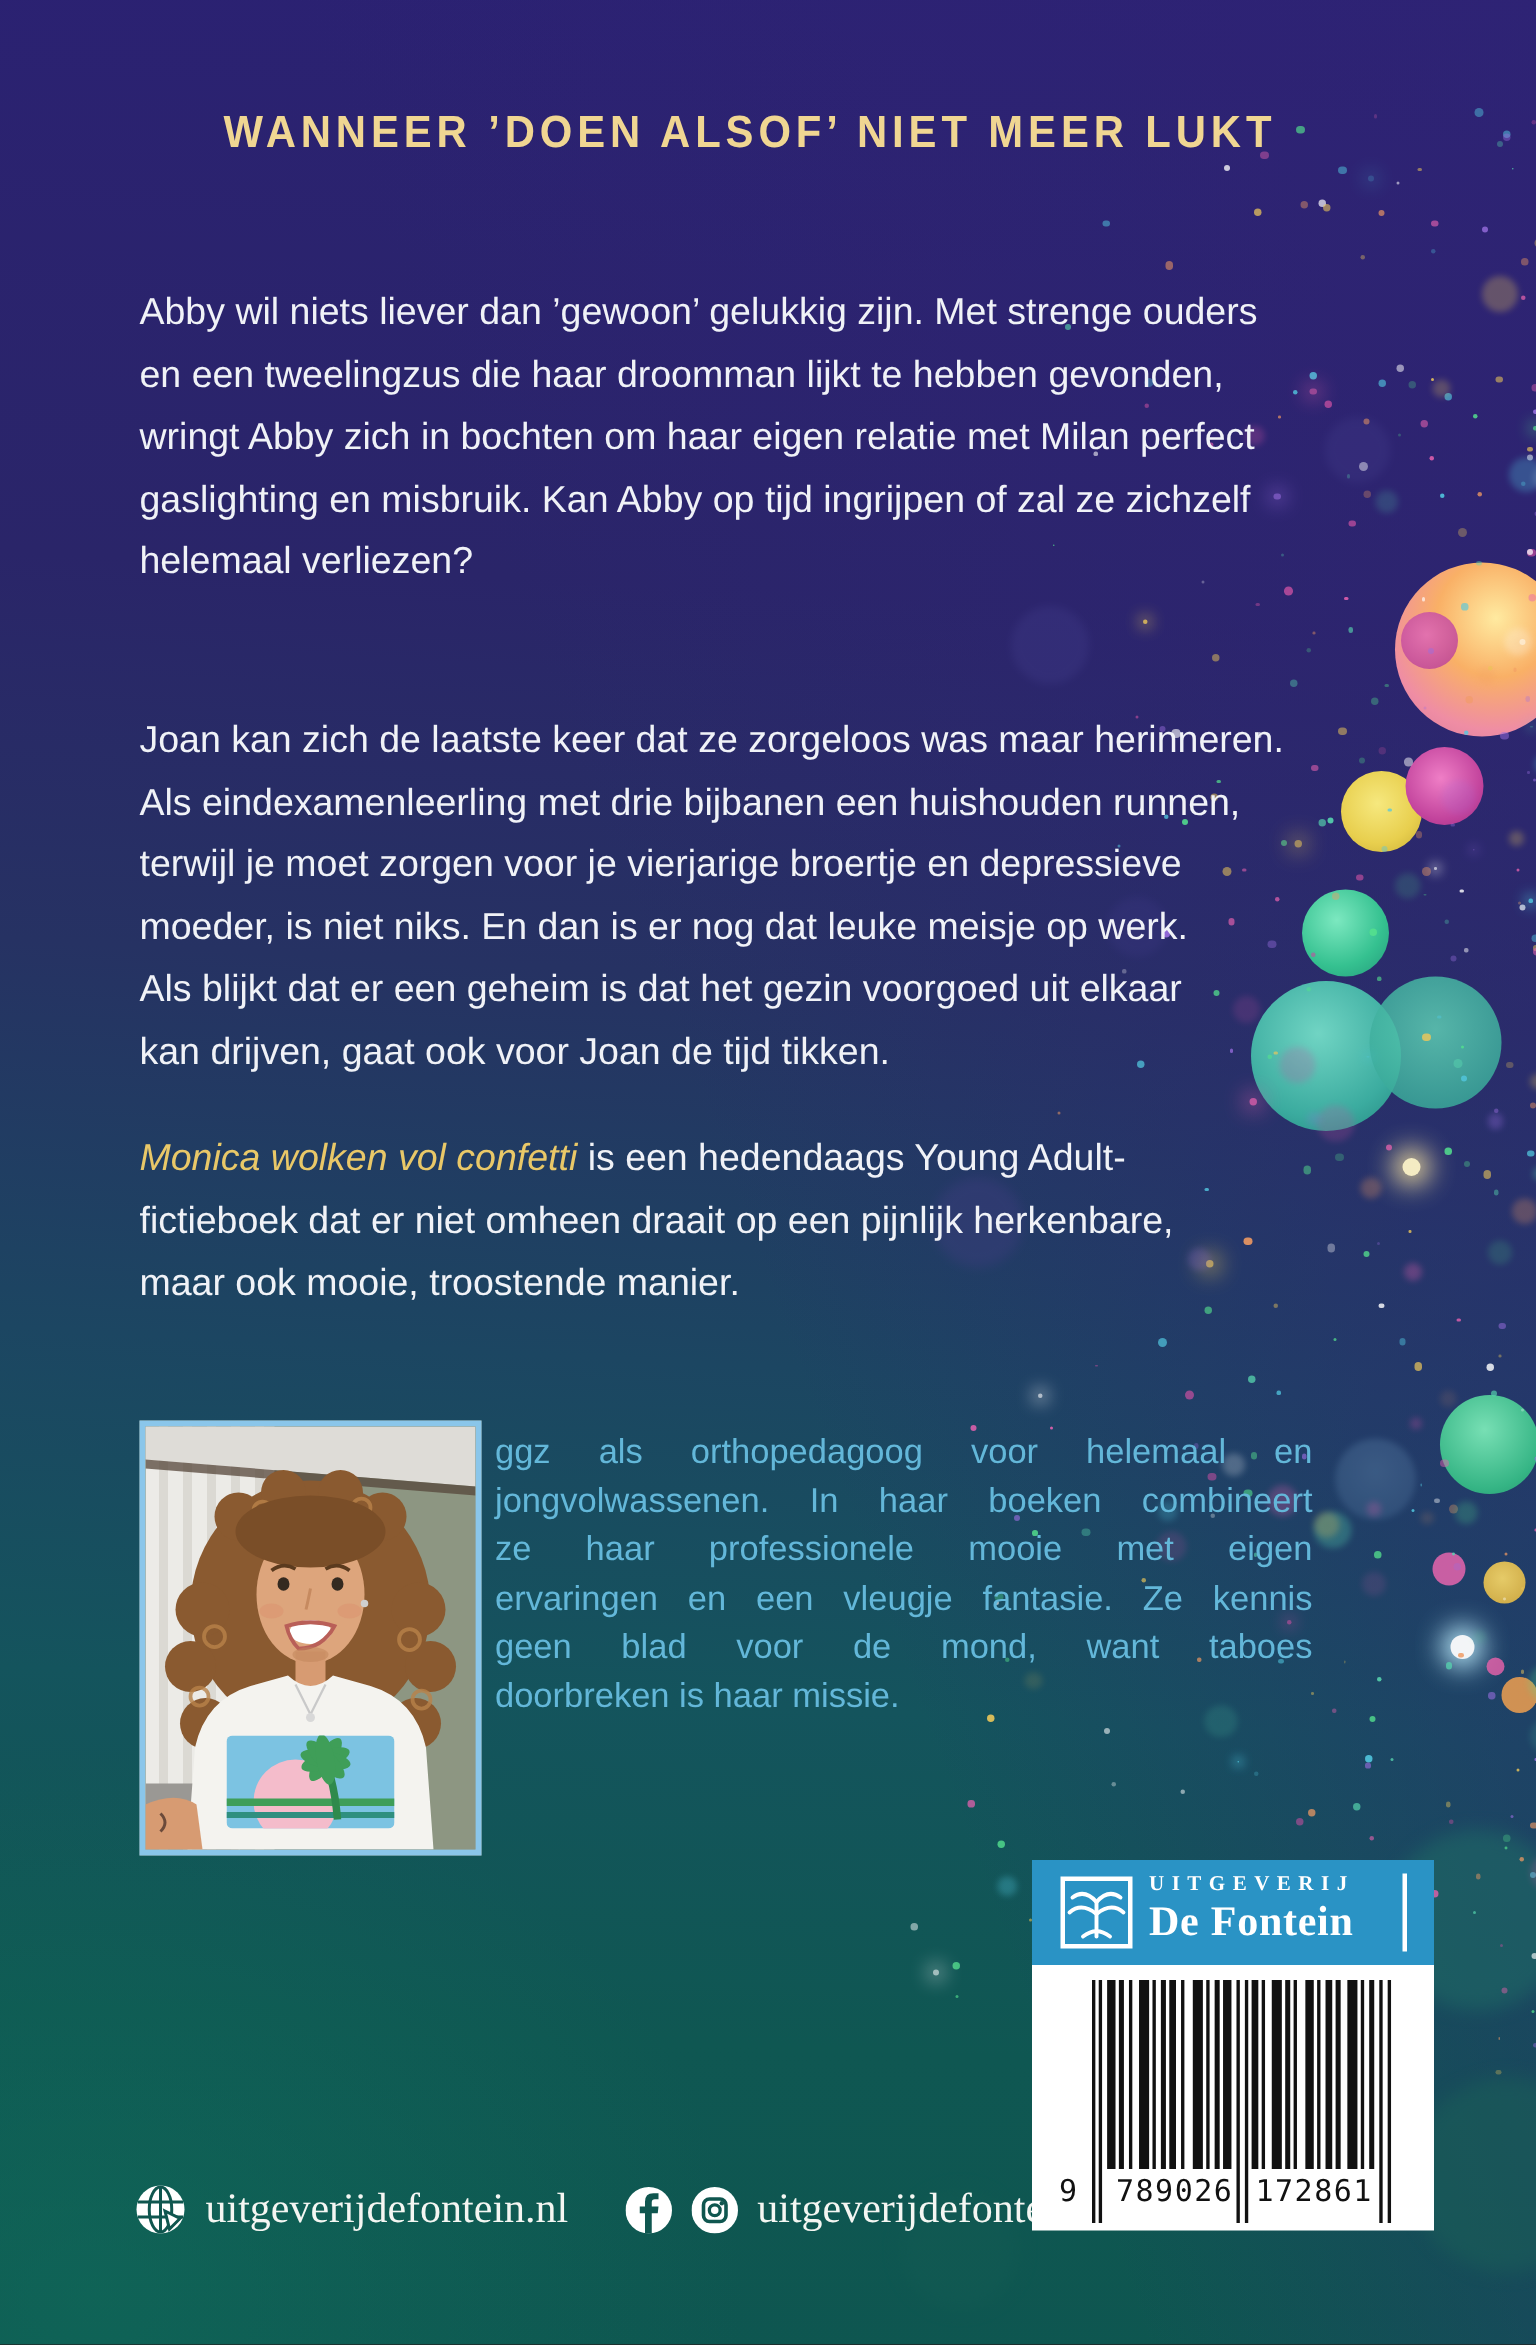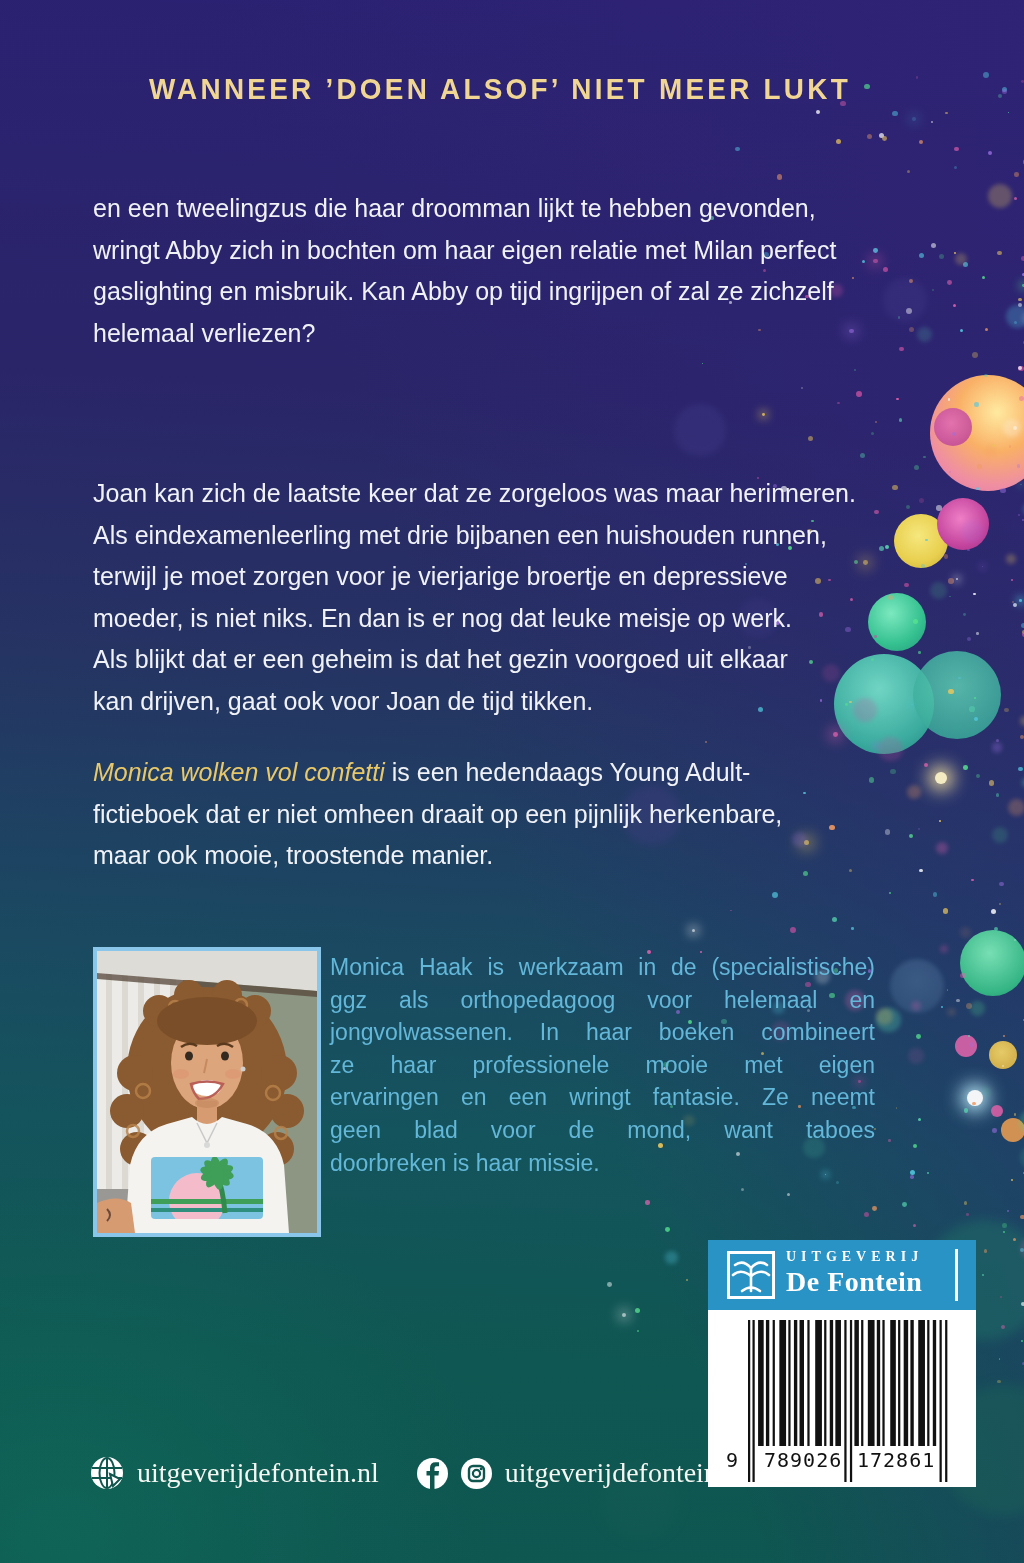--- a/index.html
+++ b/index.html
@@ -31,21 +31,21 @@
   .booktitle{font-style:italic;color:#e9c868;}
 
   .photo-frame{
     position:absolute;left:93px;top:947px;width:220px;height:282px;
     border:4px solid #8ac6ea;background:#8d9682;
   }
   .bio{position:absolute;left:330px;top:951px;width:545px;color:#63b7d9;font-size:23px;line-height:32.6px;}
   .bio-line{text-align:justify;text-align-last:justify;}
   .bio-line.last{text-align-last:left;}
 
-  .pubbox{position:absolute;left:708px;top:1240px;width:268px;height:247px;background:#fff;z-index:3;}
+  .pubbox{position:absolute;left:688px;top:1240px;width:268px;height:247px;background:#fff;z-index:3;}
   .pubband{position:absolute;left:0;top:0;width:268px;height:70px;background:#2a93c5;}
   .publogo{position:absolute;left:18px;top:10px;}
   .pubtext{position:absolute;left:78px;top:9px;color:#fff;font-family:"Liberation Serif", serif;}
   .pubtop{font-size:14px;font-weight:700;letter-spacing:5px;}
   .pubbottom{font-size:28px;font-weight:700;margin-top:1px;letter-spacing:.5px;}
   .pubbar{position:absolute;left:247px;top:9px;width:3px;height:52px;background:#fff;}
   #barcode-bars{position:absolute;left:40px;top:80px;width:178px;height:162px;transform:scaleX(1.12);transform-origin:left top;}
   .bar{position:absolute;top:0;background:#111;}
   .bnum{position:absolute;top:208px;color:#111;font-family:"DejaVu Sans Mono", monospace;font-size:20px;}
   .bnum.g1{left:18px;}
@@ -425,20 +425,21 @@
       <div class="sp" style="left: 916.7px; top: 327px; width: 15.1px; height: 15.1px; background: rgb(88, 216, 176); opacity: 0.18; filter: blur(2px);"></div>
       <div class="sp" style="left: 906.7px; top: 784.5px; width: 14.8px; height: 14.8px; background: rgb(240, 154, 98); opacity: 0.29; filter: blur(2px);"></div>
       <div class="sp" style="left: 1020.4px; top: 715.6px; width: 10.4px; height: 10.4px; background: rgb(236, 199, 90); opacity: 0.29; filter: blur(2px);"></div>
       <div class="sp" style="left: 991.8px; top: 826.9px; width: 16.5px; height: 16.5px; background: rgb(84, 224, 142); opacity: 0.16; filter: blur(2px);"></div>
     </div>
 
   <div class="content">
     <div class="tagline">WANNEER ’DOEN ALSOF’ NIET MEER LUKT</div>
 
     <section class="para p1">
+      <div class="tl">Abby wil niets liever dan ’gewoon’ gelukkig zijn. Met strenge ouders</div>
       <div class="tl">en een tweelingzus die haar droomman lijkt te hebben gevonden,</div>
       <div class="tl">wringt Abby zich in bochten om haar eigen relatie met Milan perfect</div>
       <div class="tl">gaslighting en misbruik. Kan Abby op tijd ingrijpen of zal ze zichzelf</div>
       <div class="tl">helemaal verliezen?</div>
     </section>
 
     <section class="para p2">
       <div class="tl">Joan kan zich de laatste keer dat ze zorgeloos was maar herinneren.</div>
       <div class="tl">Als eindexamenleerling met drie bijbanen een huishouden runnen,</div>
       <div class="tl">terwijl je moet zorgen voor je vierjarige broertje en depressieve</div>
@@ -527,25 +528,24 @@
             <ellipse cx="120" cy="222" rx="17" ry="6" transform="rotate(45 120 222)"></ellipse>
             <ellipse cx="120" cy="222" rx="17" ry="6" transform="rotate(80 120 222)"></ellipse>
           </g>
         </g>
         <path d="M0,282 L0,252 Q20,243 34,252 L38,282 Z" fill="#d79b72"></path>
         <path d="M10,258 Q16,264 10,270" stroke="#6b4a3a" stroke-width="2" fill="none"></path>
       </svg>
     </div>
 
     <section class="bio">
-      <div class="bio-line">Monica Haak is werkzaam in de (specialistische)</div>
       <div class="bio-line">ggz als orthopedagoog voor helemaal en</div>
       <div class="bio-line">jongvolwassenen. In haar boeken combineert</div>
       <div class="bio-line">ze haar professionele mooie met eigen</div>
-      <div class="bio-line">ervaringen en een wringt fantasie. Ze neemt</div>
+      <div class="bio-line">ervaringen en een vleugje fantasie. Ze kennis</div>
       <div class="bio-line">geen blad voor de mond, want taboes</div>
       <div class="bio-line last">doorbreken is haar missie.</div>
     </section>
 
     <div class="pubbox">
       <div class="pubband">
         <svg class="icn publogo" width="50" height="50" viewBox="0 0 50 50">
           <rect x="2.5" y="2.5" width="45" height="45" fill="none" stroke="#fff" stroke-width="3"></rect>
           <g fill="none" stroke="#fff" stroke-width="2.6" stroke-linecap="round">
             <path d="M25,18 Q17,9 9,15"></path>

